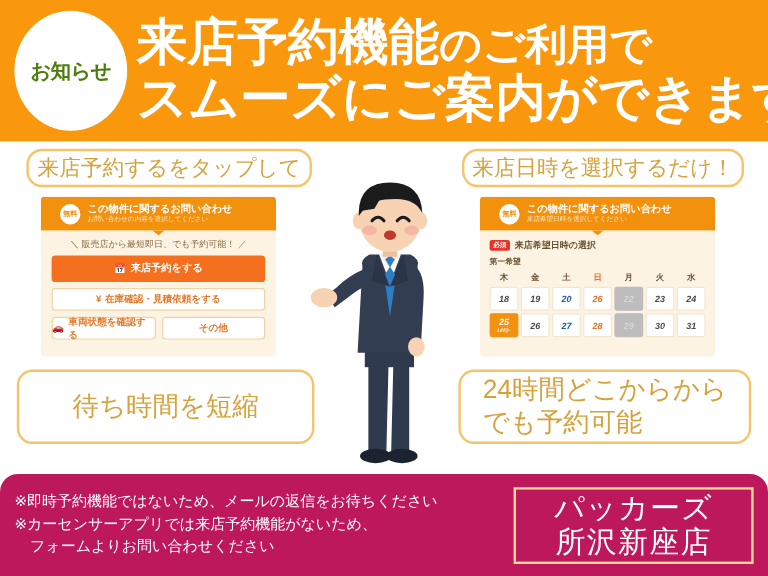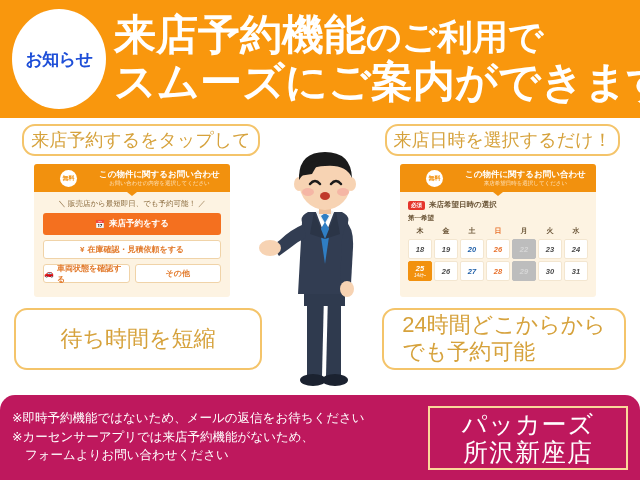--- a/index.html
+++ b/index.html
@@ -19,21 +19,21 @@
     display: flex; align-items: center;
   }
   .header-badge {
     width: 94px; height: 100px; margin-left: 12px;
     background: #ffffff;
     border-radius: 50% / 50%;
     display: flex; align-items: center; justify-content: center;
     flex: 0 0 auto;
   }
   .header-badge-text {
-    color: #1d4ed8; font-size: 17px; font-weight: bold; letter-spacing: -0.5px;
+    color: #4d7c0f; font-size: 17px; font-weight: bold; letter-spacing: -0.5px;
   }
   .header-text { margin-left: 8px; color: #ffffff; }
   .hl1, .hl2 { line-height: 1.06; white-space: nowrap; font-weight: bold; }
   .hl1 { font-size: 35px; }
   .hl1 .big { font-size: 42px; }
   .hl2 { font-size: 42px; margin-top: 2px; }
 
   
   .body-area {
     position: absolute; left: 0; top: 118px; width: 640px; height: 277px;
@@ -60,21 +60,21 @@
     position: absolute;
     background: #fdf3e2;
     border-radius: 3px;
     overflow: hidden;
   }
   .mock-left  { left: 34px;  top: 46px; width: 196px; height: 133px; }
   .mock-right { left: 400px; top: 46px; width: 196px; height: 133px; }
 
   .mock-head {
     height: 28px; background: #f2910e;
-    display: flex; align-items: center; padding-left: 26px; gap: 22px; text-align: center;
+    display: flex; align-items: center; padding-left: 16px; gap: 6px;
   }
   .free-badge {
     width: 17px; height: 17px; border-radius: 50%;
     background: #ffffff; color: #f2910e;
     font-size: 6px; font-weight: bold;
     display: flex; align-items: center; justify-content: center;
     flex: 0 0 auto;
   }
   .mock-head-texts { display: flex; flex-direction: column; justify-content: center; }
   .mock-head-title { color: #ffffff; font-size: 8.5px; font-weight: bold; line-height: 1.2; }
@@ -102,21 +102,21 @@
     background: #ffffff; border: 1px solid #f0d3a8; color: #e2792a;
     font-size: 8px; font-weight: bold;
     display: flex; align-items: center; justify-content: center; gap: 3px;
   }
   .btn-row { display: flex; gap: 5px; margin: 5px 9px 0 9px; }
   .btn-row .btn-outline { margin: 0; flex: 1; }
   .mini-icon { font-size: 8px; }
 
   
   .cal-body { padding: 4px 8px 0 8px; }
-  .cal-title-row { display: flex; align-items: flex-end; gap: 4px; }
+  .cal-title-row { display: flex; align-items: flex-start; gap: 4px; }
   .req-badge {
     background: #e5352b; color: #ffffff; font-size: 5.5px; font-weight: bold;
     padding: 1px 3px; border-radius: 2px;
   }
   .cal-title { color: #6a5436; font-size: 7.5px; font-weight: bold; }
   .cal-sub { color: #6a5436; font-size: 6.5px; font-weight: bold; margin-top: 4px; }
   .cal-grid { display: grid; grid-template-columns: repeat(7, 1fr); gap: 2px; margin-top: 3px; }
   .dow {
     text-align: center; font-size: 7px; font-weight: bold; color: #6a5436; padding-bottom: 1px;
   }

